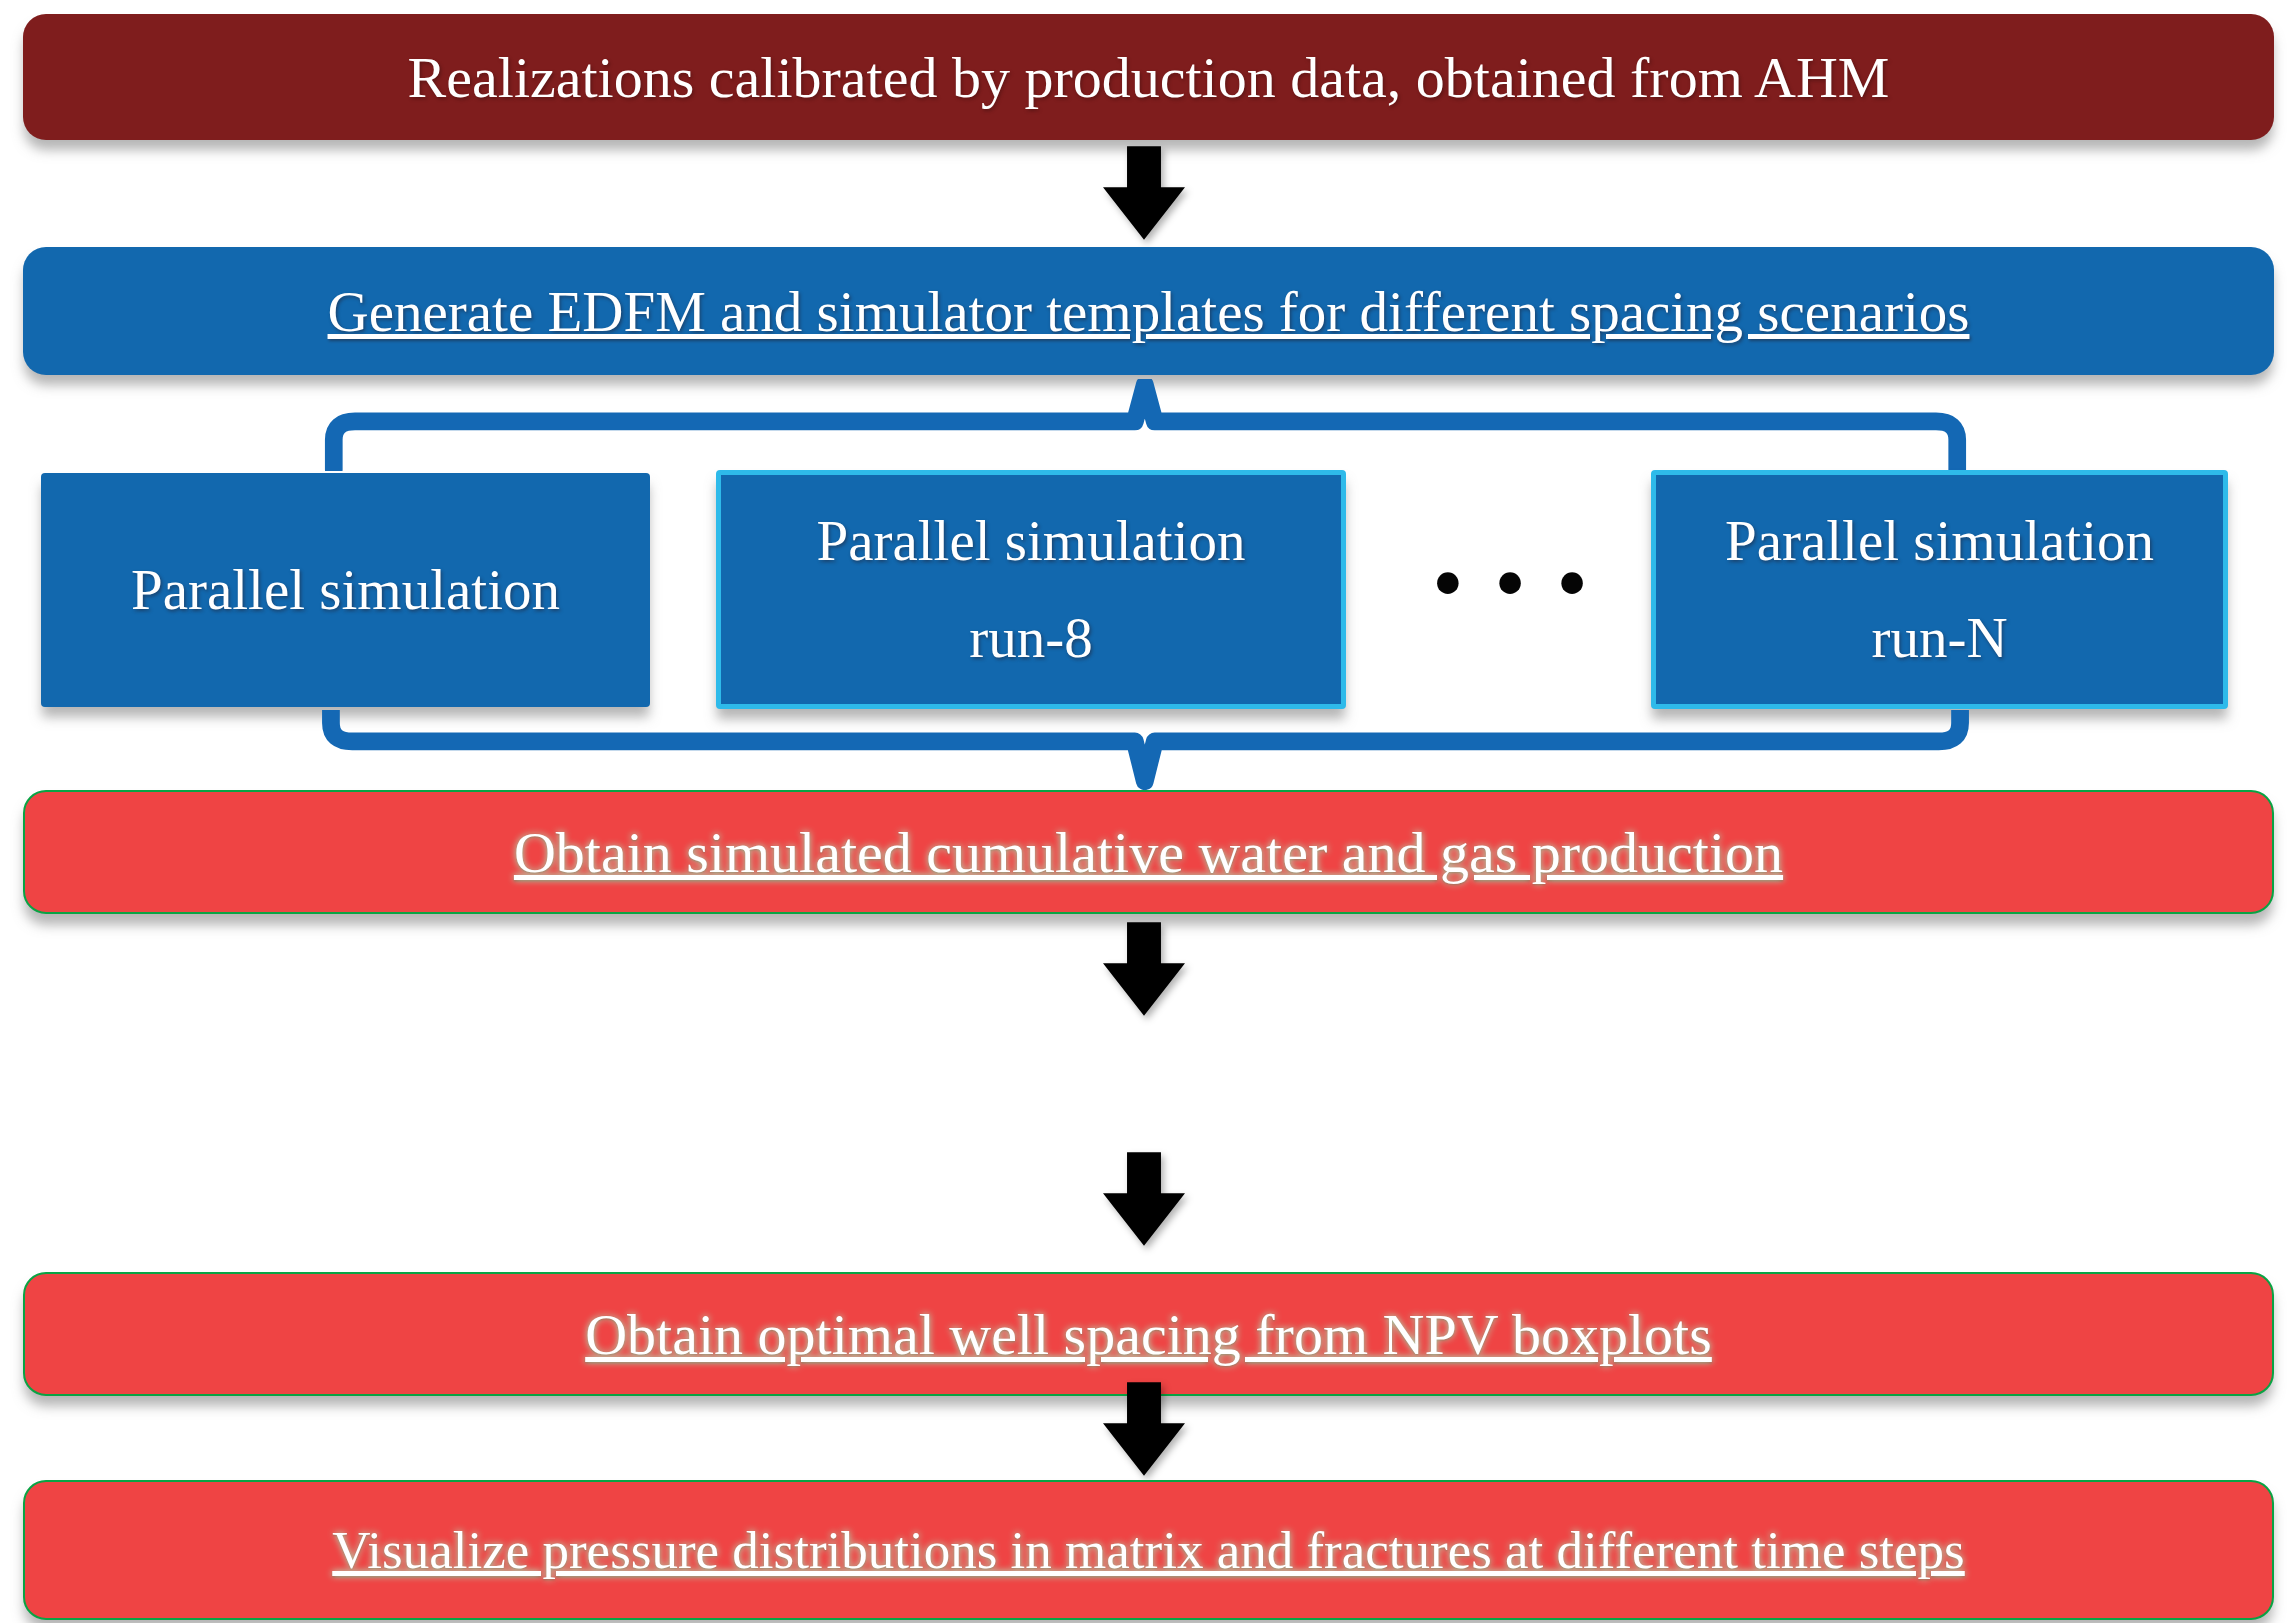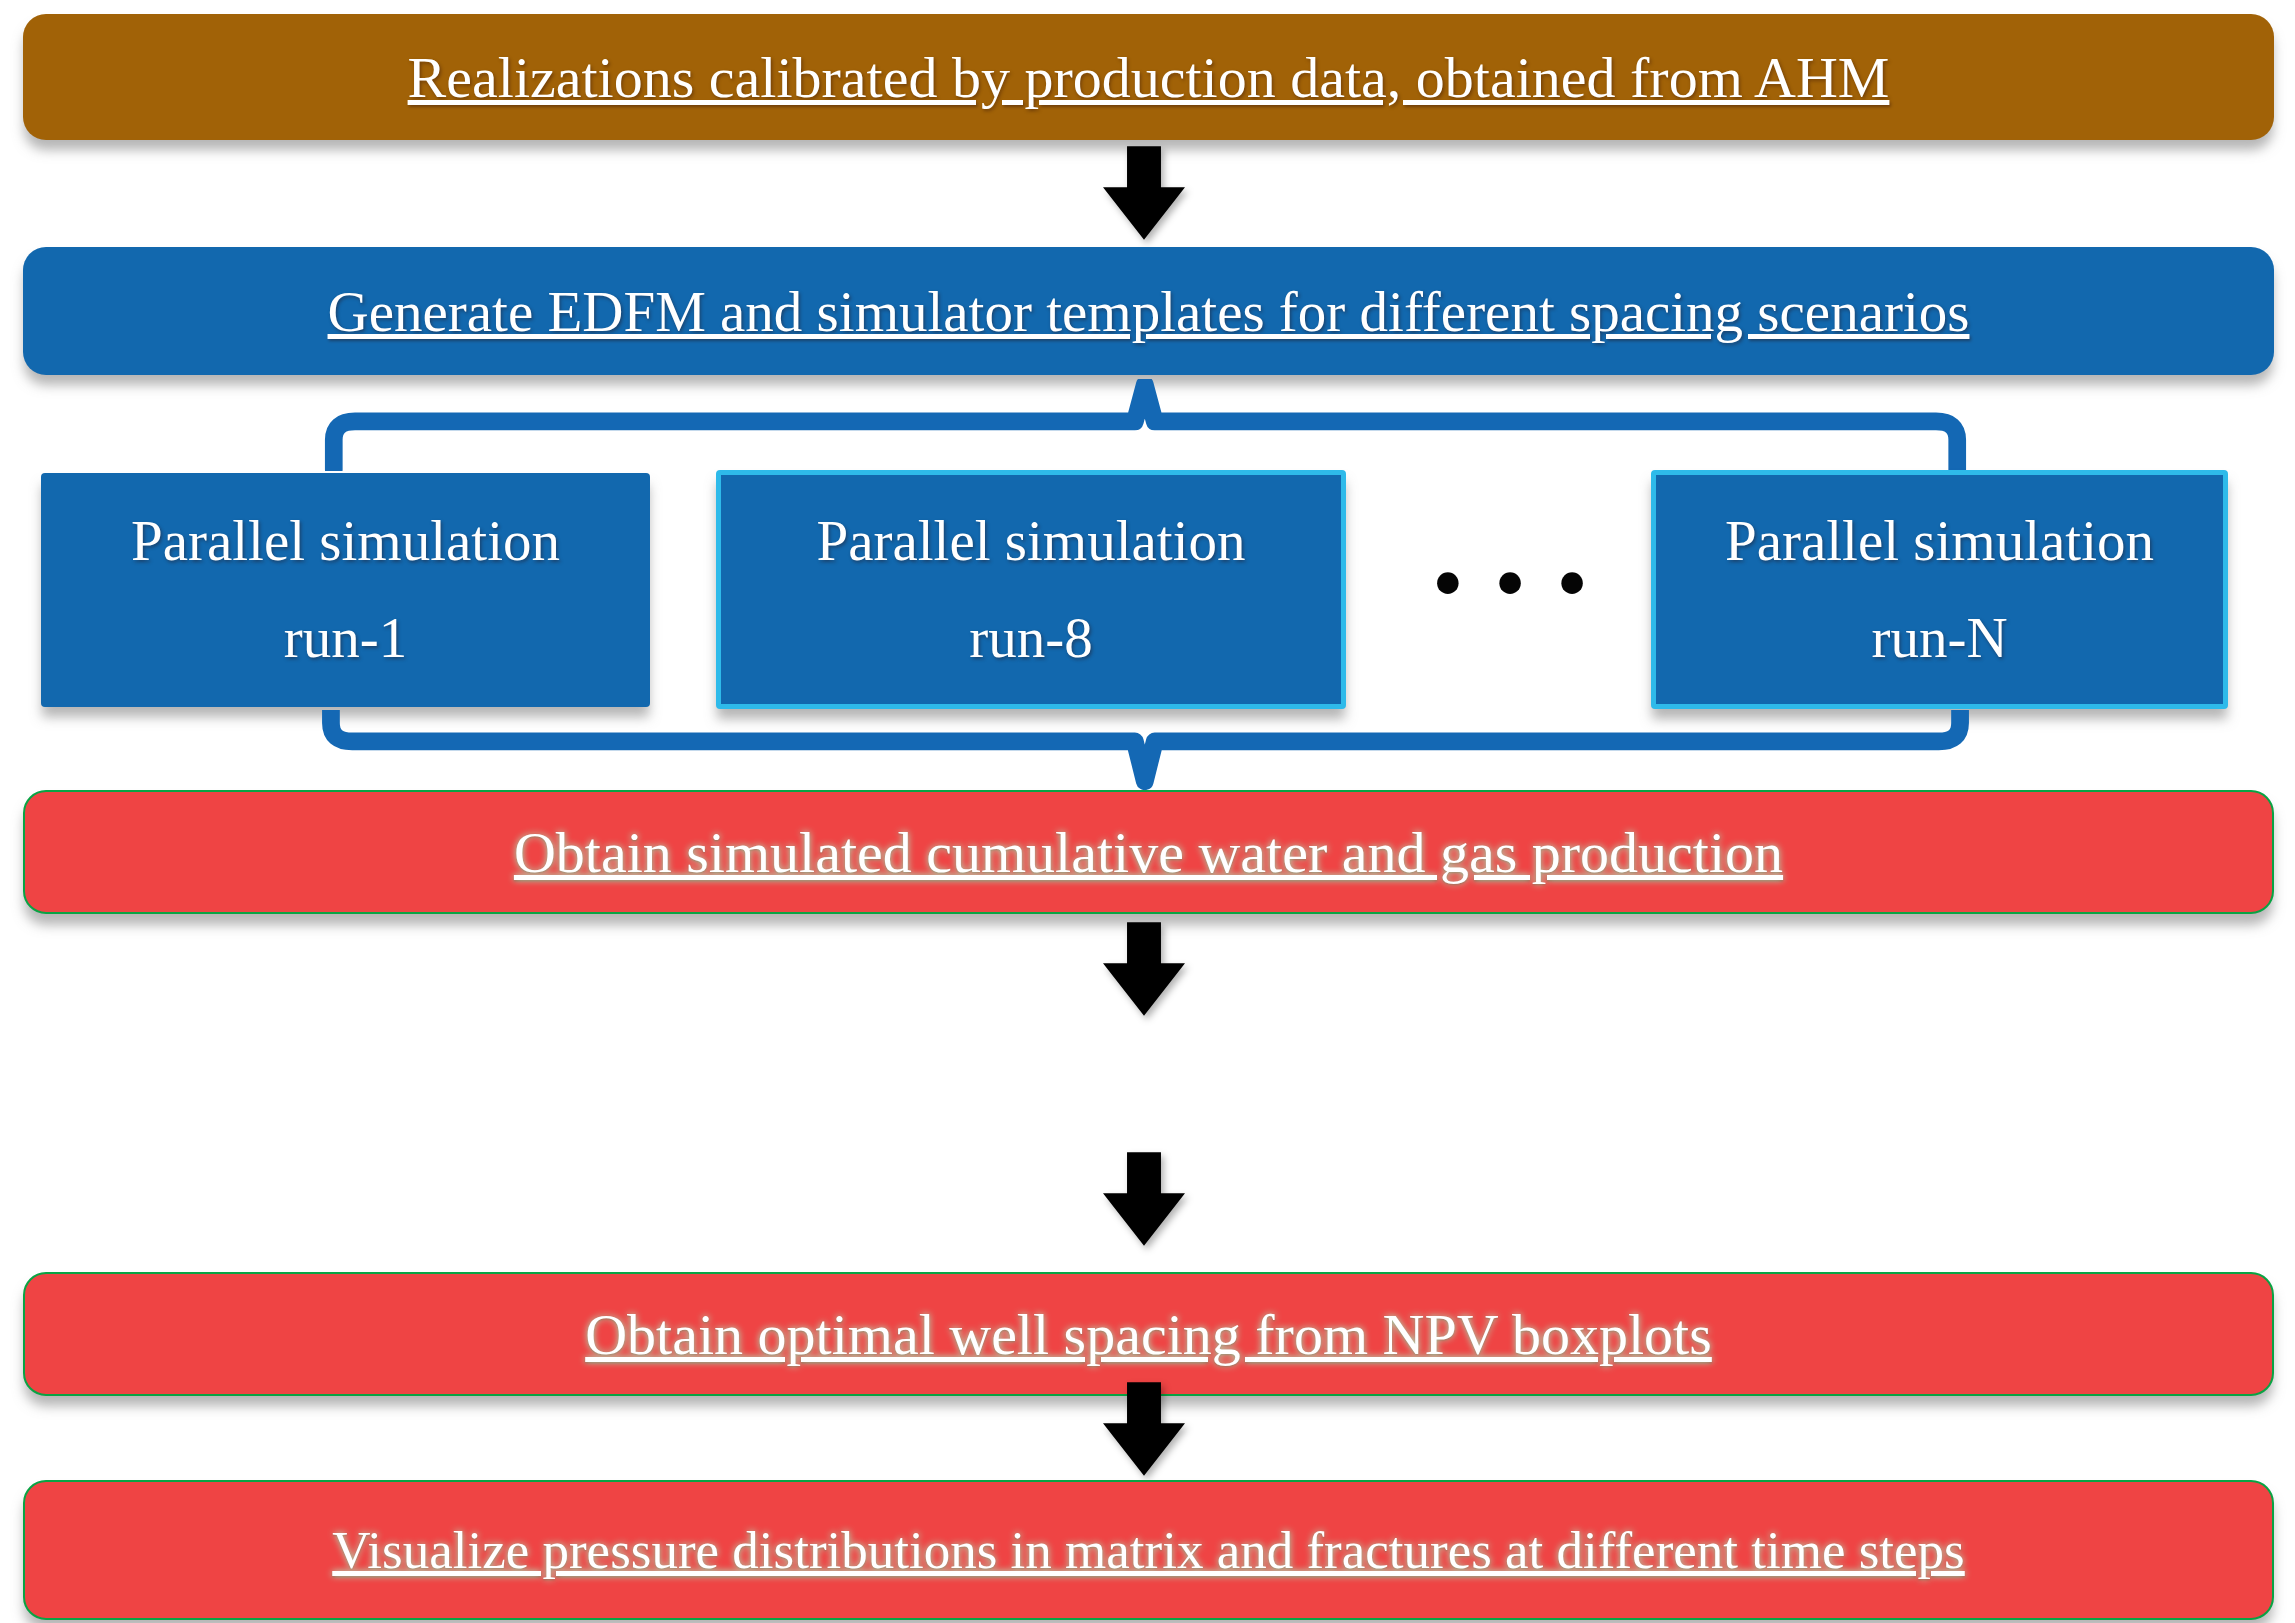--- a/index.html
+++ b/index.html
@@ -16,21 +16,21 @@
     display:flex;
     align-items:center;
     justify-content:center;
     text-align:center;
     color:#ffffff;
     border-radius:23px;
     box-shadow:0 11.4px 11.4px -1.4px rgba(110,110,110,0.50);
     box-sizing:border-box;
   }
   .box span{display:block;width:100%;}
-  .red{background:#a16207;text-decoration:underline;}
+  .red{background:#7f1d1d;}
   .blue{background:#1268ae;}
   .green{background:#ef4444;border:2.8px solid #09a344;text-decoration:underline;}
   .red span,.blue span{text-shadow:1.4px 2.1px 3.6px rgba(40,10,10,0.40);}
   .green span{text-shadow:0 0 7px rgba(165,255,210,0.95),0 1.4px 2.1px rgba(0,90,40,0.35);}
   .full{left:23px;width:2251px;}
   .fs-red{font-size:58px;}
   .fs-blue{font-size:57px;}
   .fs-g1{font-size:58px;}
   .fs-g2{font-size:57px;}
   .fs-g3{font-size:58px;}
@@ -66,21 +66,20 @@
     <span>Generate EDFM and simulator templates for different spacing scenarios</span>
   </div>
 
   <svg class="brace" style="left:321px;top:379px;" width="1649" height="92" viewBox="0 0 2322 130">
     <path d="M 14 128 L 14 86 Q 14 60 44 60 L 1146 60 L 1160 8 L 1174 60 L 2278 60 Q 2308 60 2308 86 L 2308 128" fill="none" stroke="#1468b4" stroke-width="25" stroke-linecap="round" stroke-linejoin="round"></path>
   </svg>
 
   <div class="box blue parallel" style="left:41px;top:473px;width:609px;height:234px;">
     <span>
       <span>Parallel simulation</span>
-      <span>run-1</span>
     </span>
   </div>
 
   <div class="box blue parallel cyanborder" style="left:716px;top:470px;width:630px;height:239px;">
     <span>
       <span>Parallel simulation</span>
       <span>run-8</span>
     </span>
   </div>
 

